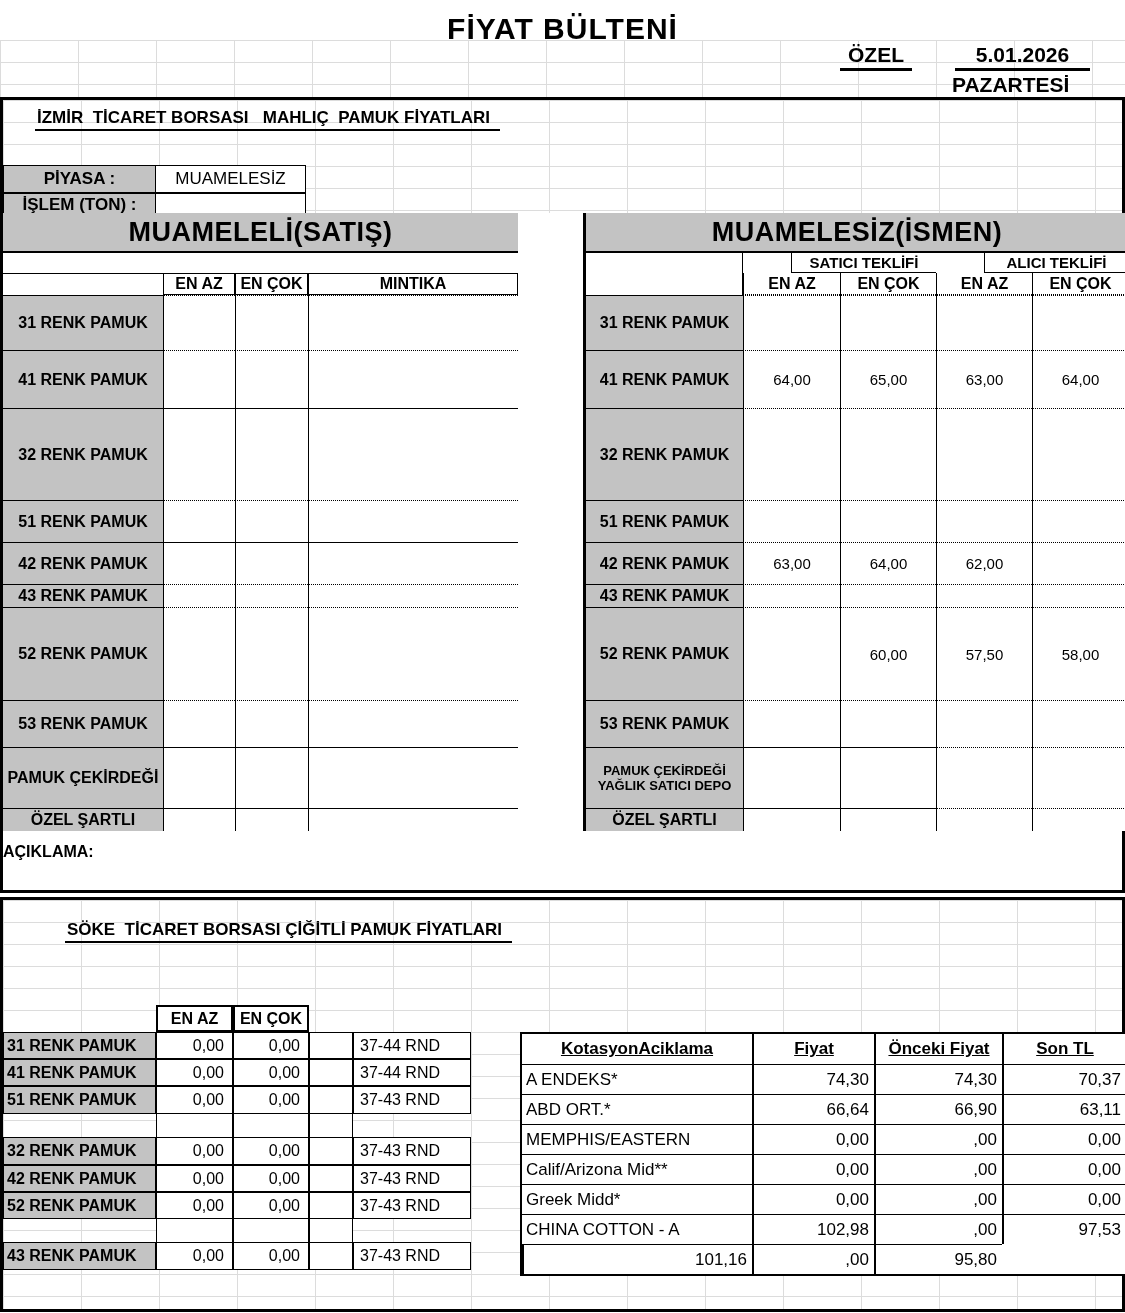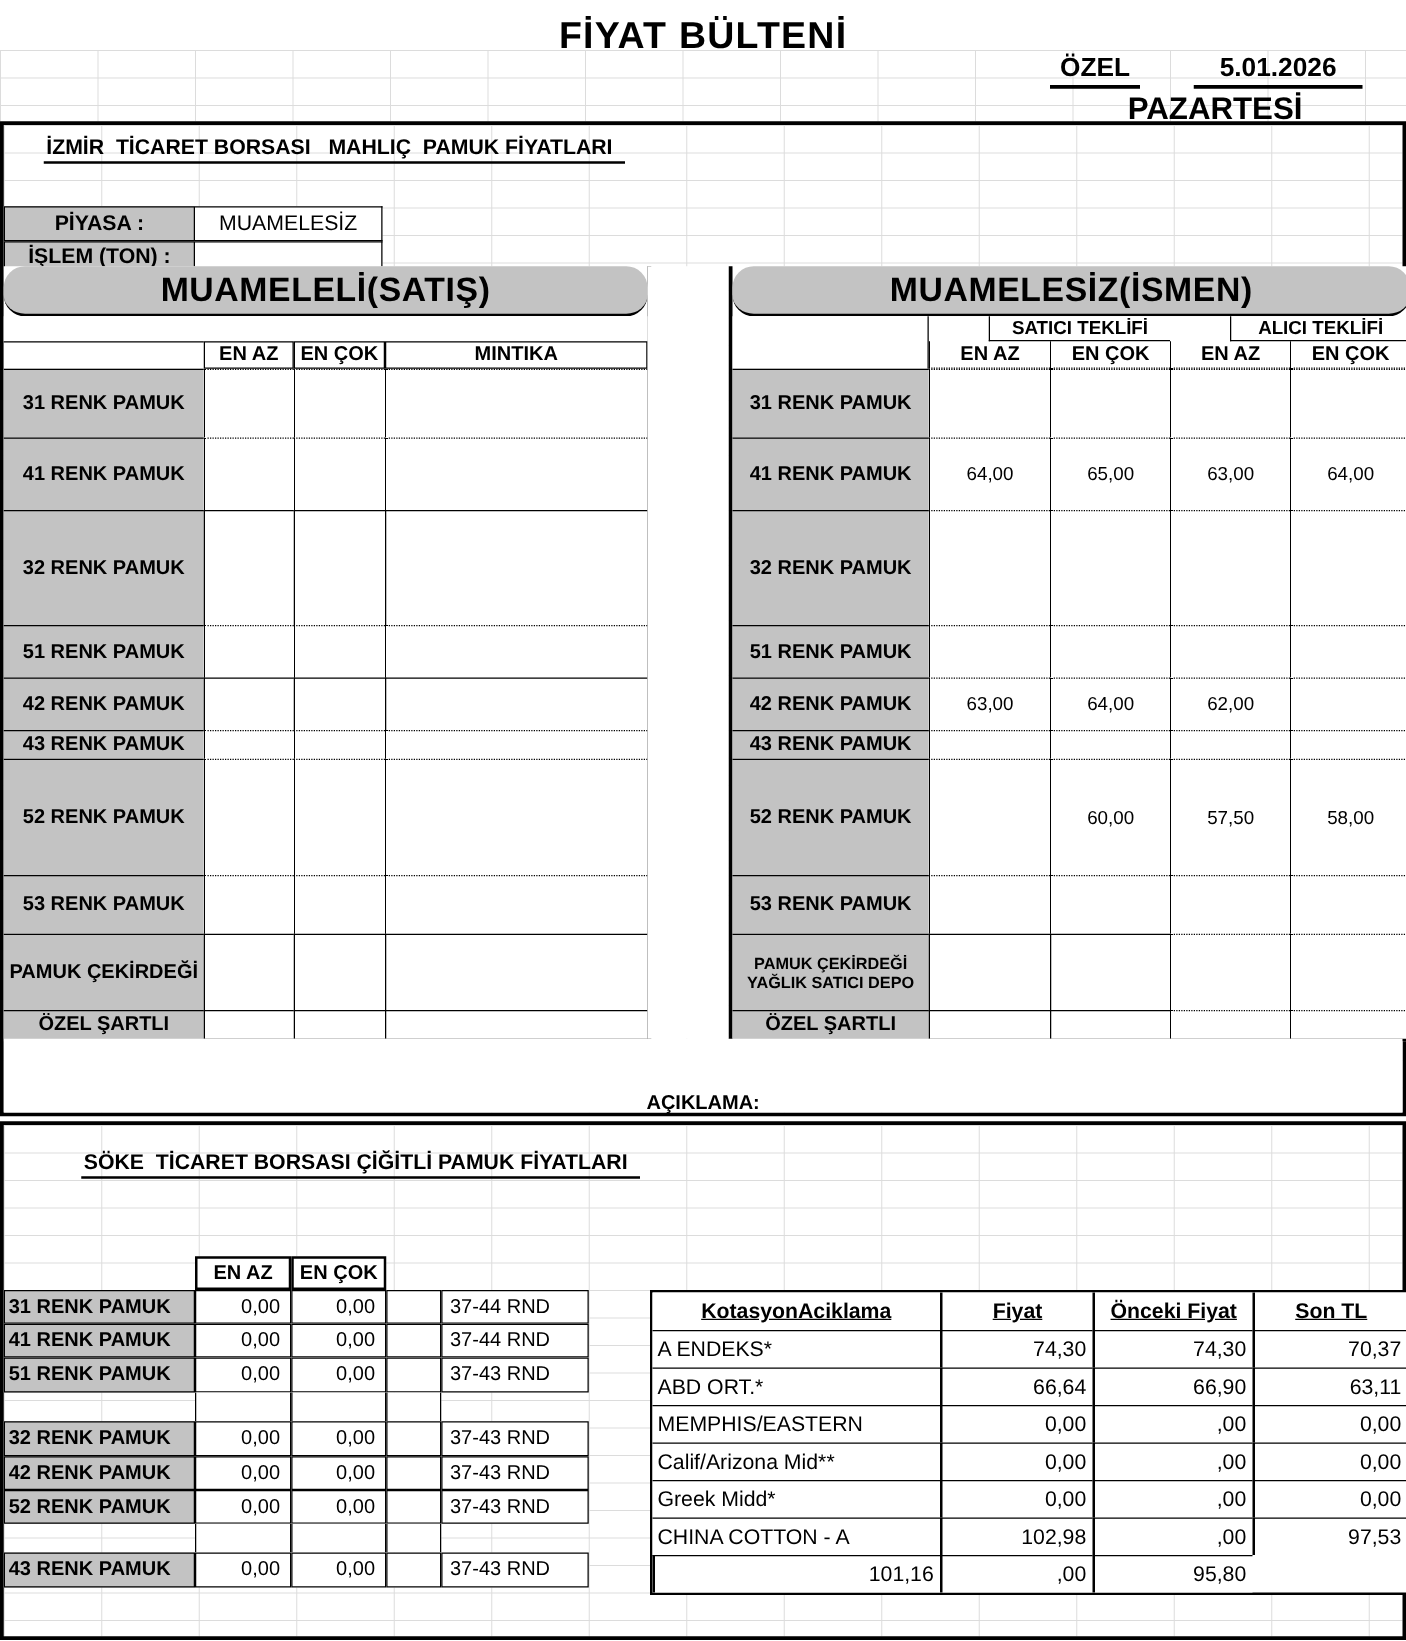--- a/index.html
+++ b/index.html
@@ -7,58 +7,58 @@
         font-family:"Liberation Sans",sans-serif;color:#000;overflow:hidden;}
   .grid-bg{background-image:linear-gradient(#dcdcdc 1px,transparent 1px),
            linear-gradient(90deg,#dcdcdc 1px,transparent 1px);
            background-size:78px 22px;}
   .abs{position:absolute;}
   
   .main-title{top:12px;left:0;width:100%;text-align:center;font-size:30px;font-weight:bold;letter-spacing:1px;}
   .band-top{top:40px;left:0;width:1125px;height:57px;}
   .tarih-lbl{left:840px;top:43px;font-size:21px;font-weight:bold;border-bottom:3px solid #000;padding:0 8px 1px 8px;}
   .tarih-val{left:955px;top:43px;width:135px;text-align:center;font-size:21px;font-weight:bold;border-bottom:3px solid #000;padding-bottom:1px;}
-  .day-lbl{left:872px;top:73px;width:170px;text-align:right;font-size:25px;font-weight:bold;}
+  .day-lbl{left:952px;top:73px;width:170px;text-align:left;font-size:21px;font-weight:bold;}
   
   .sec{position:absolute;border:3px solid #000;box-sizing:border-box;}
   #sec-izmir{left:0;top:97px;width:1125px;height:796px;}
   #sec-soke{left:0;top:897px;width:1125px;height:415px;}
   .sec-title{font-size:17px;font-weight:bold;border-bottom:2px solid #000;white-space:pre;padding:0 10px 1px 2px;display:inline-block;background:transparent;}
   #izmir-title{position:absolute;left:32px;top:8px;}
   #soke-title{position:absolute;left:62px;top:20px;}
   
   .kv{position:absolute;display:grid;grid-template-columns:153px 150px;}
   #piyasa-grid{left:0;top:65px;grid-template-rows:28px 23px;}
   .kv .k{background:#c3c3c3;border:1px solid #000;font-weight:bold;font-size:17px;display:flex;align-items:center;justify-content:center;}
   .kv .v{background:#fff;border:1px solid #000;border-left:none;font-size:17px;display:flex;align-items:center;justify-content:center;}
   
   .tbl{position:absolute;display:grid;background:#fff;box-sizing:content-box;}
   #tbl-left{left:0;top:113px;grid-template-columns:160px 72px 73px 210px;border-right:3px solid #000;border-bottom:2px solid #000;
             grid-template-rows:40px 20px 22px 55px 58px 92px 42px 42px 23px 93px 47px 61px 23px;}
   #tbl-right{left:580px;top:113px;grid-template-columns:157px 97px 96px 96px 96px;border-left:3px solid #000;border-bottom:2px solid #000;
             grid-template-rows:40px 20px 22px 55px 58px 92px 42px 42px 23px 93px 47px 61px 23px;}
   .title-bar{grid-column:1/-1;background:#c3c3c3;border-bottom:2px solid #000;font-size:27px;font-weight:bold;
-             display:flex;align-items:center;justify-content:center;letter-spacing:.5px;border-radius:17px;}
+             display:flex;align-items:center;justify-content:center;letter-spacing:.5px;}
   .gap-row{grid-column:1/-1;background:#fff;}
   .ch{font-weight:bold;font-size:16px;display:flex;align-items:center;justify-content:center;}
   #tbl-left .ch{border:1px solid #000;}
   #tbl-left .ch-empty{border:none;border-top:1px solid #000;}
   .sub-lbl{grid-column:1;grid-row:2/4;border-right:1px solid #000;background:#fff;}
   .grp{font-weight:bold;font-size:15px;border-bottom:1px solid #000;border-left:1px solid #000;
        display:flex;align-items:center;justify-content:center;margin-left:48px;}
   #tbl-right .ch{border-left:1px solid #000;border-bottom:1px dotted #000;}
   .lbl{background:#c3c3c3;border-top:1px solid #000;font-weight:bold;font-size:16px;
        display:flex;align-items:center;justify-content:center;text-align:center;}
   .lbl.small{font-size:13px;white-space:pre-line;line-height:15px;}
   .val{border-top:1px dotted #000;border-left:1px solid #000;font-size:15px;
        display:flex;align-items:center;justify-content:center;}
   .solid{border-top:1px solid #000;}
   .gap-strip{left:515px;top:113px;width:65px;height:618px;background:#fff;}
   .acik-band{left:0;top:731px;width:1119px;height:59px;background:#fff;}
-  .acik-lbl{left:0;top:774px;width:1119px;text-align:center;font-size:16px;font-weight:bold;}
+  .acik-lbl{left:0;top:743px;width:1119px;font-size:16px;font-weight:bold;}
   
   #tbl-soke{left:0;top:105px;grid-template-columns:153px 77px 76px 44px 118px;background:transparent;
             grid-template-rows:27px 27px 27px 28px 23px 28px 27px 27px 23px 28px;}
   #tbl-soke .hc{border:2px solid #000;font-weight:bold;font-size:16px;background:#fff;display:flex;align-items:center;justify-content:center;}
   #tbl-soke .hx{background:transparent;}
   .s-lbl{background:#c3c3c3;border:1px solid #000;font-weight:bold;font-size:16px;display:flex;align-items:center;padding-left:3px;}
   .s-val{background:#fff;border:1px solid #000;font-size:16px;display:flex;align-items:center;justify-content:flex-end;padding-right:8px;}
   .s-gap{background:#fff;border:1px solid #000;}
   .s-rnd{background:#fff;border:1px solid #000;font-size:16px;display:flex;align-items:center;padding-left:6px;}
   .s-spacer{background:#fff;border-left:1px solid #000;border-right:1px solid #000;}

